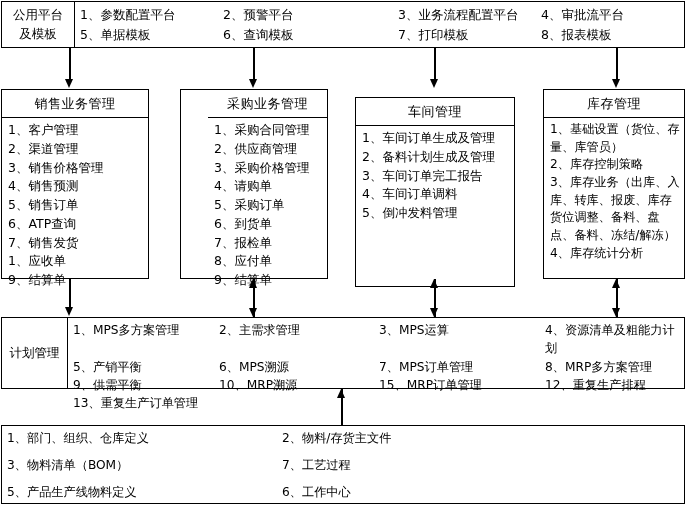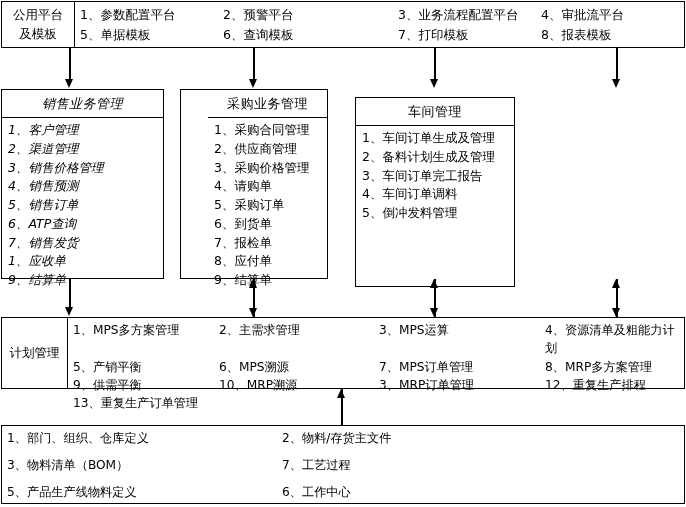--- a/index.html
+++ b/index.html
@@ -29,21 +29,21 @@
 
   
   .module{top:89px;height:190px;}
   .module .mod-head{
     height:28px;border-bottom:1.5px solid #000;box-sizing:border-box;
     display:flex;align-items:center;justify-content:center;
     font-size:13px;letter-spacing:.5px;
   }
   .module .mod-body{padding:3px 3px 2px 6px;font-size:12.5px;line-height:1.5;box-sizing:border-box;}
   .module .mod-body div{white-space:normal;}
-  #mod-sales{left:1px;width:163px;font-style:italic;}
+  #mod-sales{left:1px;width:148px;}
   #mod-purchase{left:180px;width:148px;padding-left:27px;}
   #mod-workshop{left:355px;width:160px;margin-top:8px;}
   #mod-inventory{left:543px;width:142px;}
   #mod-inventory .mod-body{line-height:1.45;font-size:12.2px;}
   #mod-workshop .mod-body{line-height:1.5;}
 
   
   #plan-box{left:1px;top:317px;width:684px;height:72px;}
   #plan-box .label-cell{width:66px;}
   .grid-plan{display:grid;grid-template-columns:146px 160px 166px auto;
@@ -134,20 +134,29 @@
     <div class="mod-head">车间管理</div>
     <div class="mod-body">
       <div>1、车间订单生成及管理</div>
       <div>2、备料计划生成及管理</div>
       <div>3、车间订单完工报告</div>
       <div>4、车间订单调料</div>
       <div>5、倒冲发料管理</div>
     </div>
   </div>
 
+  <div class="box module" id="mod-inventory">
+    <div class="mod-head">库存管理</div>
+    <div class="mod-body">
+      <div>1、基础设置（货位、存量、库管员）</div>
+      <div>2、库存控制策略</div>
+      <div>3、库存业务（出库、入库、转库、报废、库存货位调整、备料、盘点、备料、冻结/解冻）</div>
+      <div>4、库存统计分析</div>
+    </div>
+  </div>
 
   <div class="vline" style="left:69px; top:279px; height:30px;"></div>
   <div class="arrow-down" style="left:65px; top:307px;"></div>
 
   <div class="vline" style="left:253px; top:279px; height:38px;"></div>
   <div class="arrow-up" style="left:249px; top:279px;"></div>
   <div class="arrow-down" style="left:249px; top:308px;"></div>
 
   <div class="vline" style="left:434px; top:279px; height:38px;"></div>
   <div class="arrow-up" style="left:430px; top:279px;"></div>
@@ -166,21 +175,21 @@
         <div>1、MPS多方案管理</div>
         <div>2、主需求管理</div>
         <div>3、MPS运算</div>
         <div>4、资源清单及粗能力计划</div>
         <div>5、产销平衡</div>
         <div>6、MPS溯源</div>
         <div>7、MPS订单管理</div>
         <div>8、MRP多方案管理</div>
         <div>9、供需平衡</div>
         <div>10、MRP溯源</div>
-        <div>3、MRP订单管理</div>
+        <div>15、MRP订单管理</div>
         <div>12、重复生产排程</div>
         <div class="span-all">13、重复生产订单管理</div>
       </div>
     </div>
   </div>
 
   <div class="vline" style="left:341px; top:389px; height:36px;"></div>
   <div class="arrow-up" style="left:337px; top:389px;"></div>
 
   <div class="box split" id="base-box">

